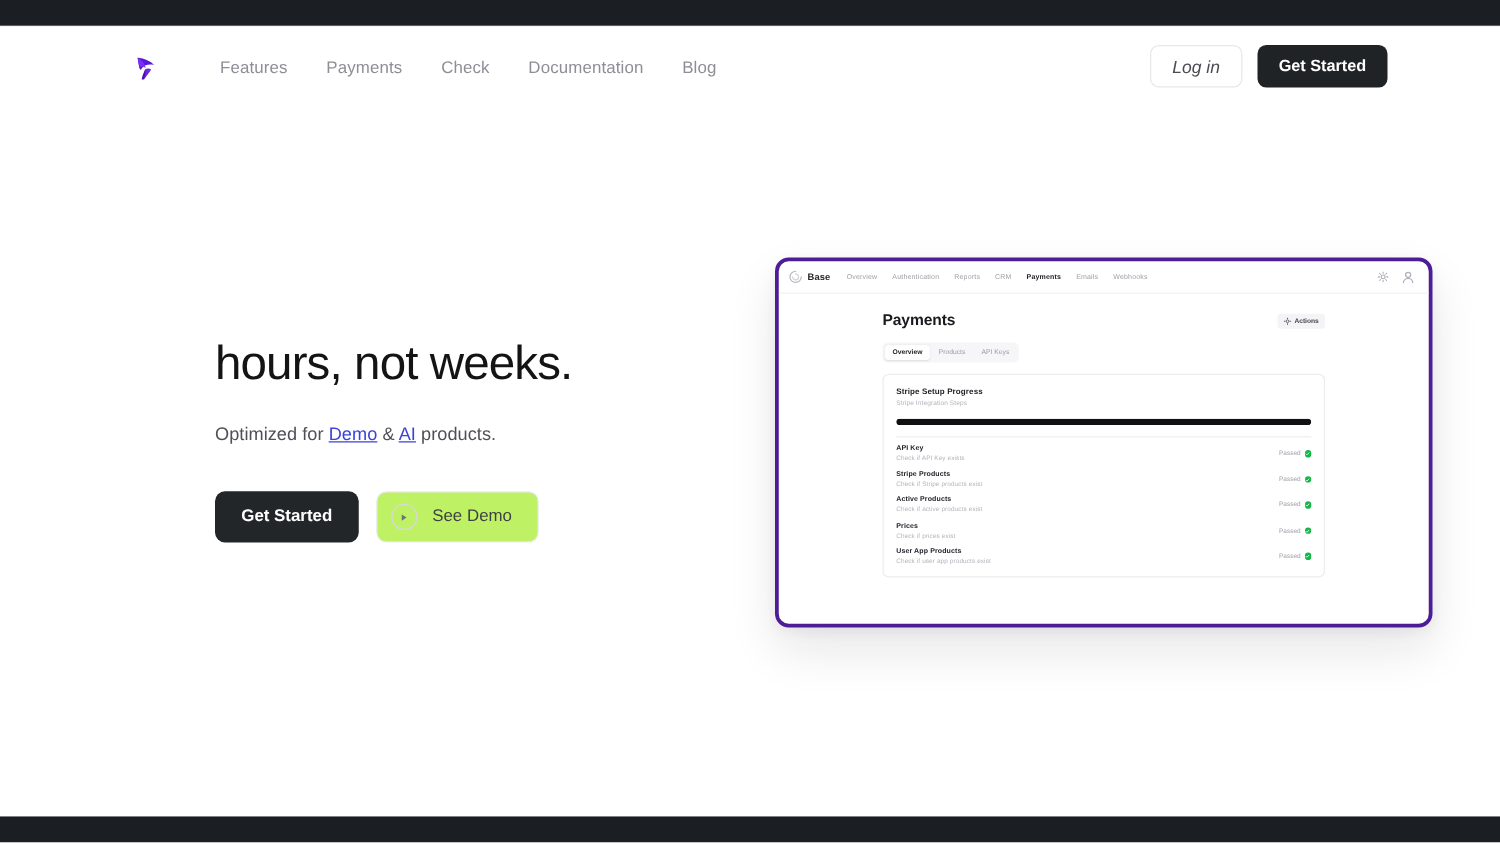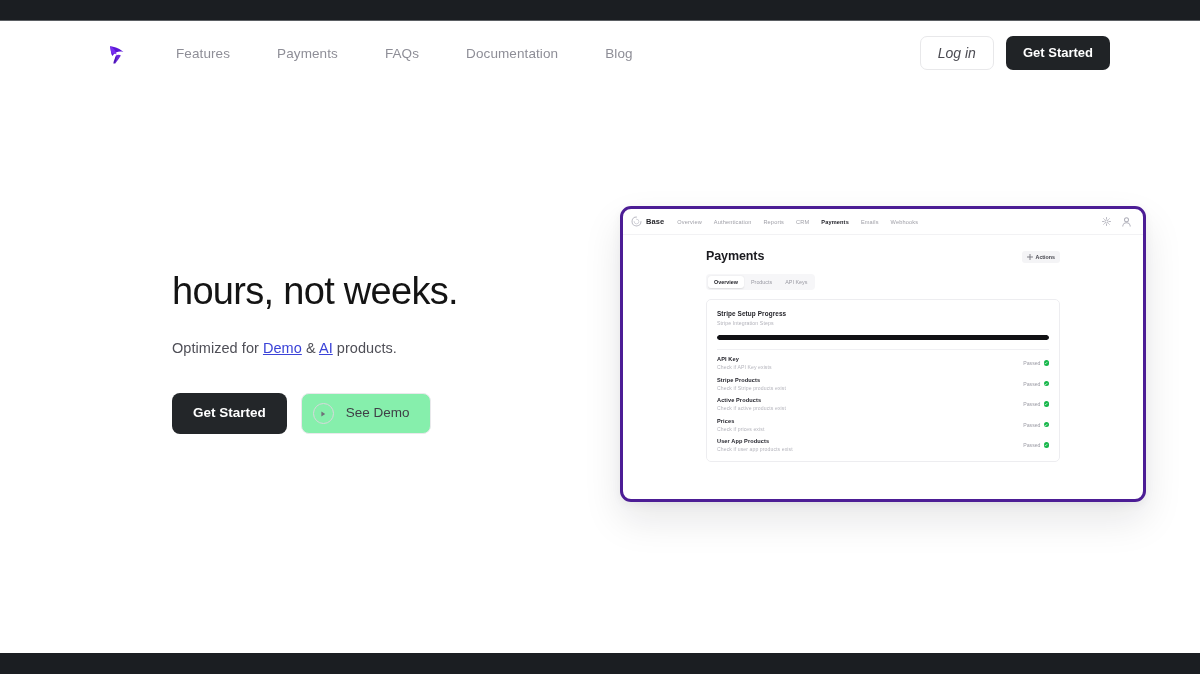--- a/index.html
+++ b/index.html
@@ -65,21 +65,21 @@
     display: block;
   }
 
   .nav-links {
     position: absolute;
     left: 176px;
     top: 0;
     height: 64px;
     display: flex;
     align-items: center;
-    gap: 16px;
+    gap: 0;
     justify-content: space-between;
   }
   .nav-link {
     color: #8e8e97;
     font-size: 13.5px;
     text-decoration: none;
     letter-spacing: 0.1px;
     white-space: nowrap;
   }
   .nav-link:nth-child(1) { margin-right: 31px; }
@@ -157,21 +157,21 @@
     font-size: 13.5px;
     font-weight: bold;
     font-family: "Liberation Sans", sans-serif;
     border-radius: 8px;
     padding: 12px 21px;
     cursor: pointer;
     line-height: 1.2;
   }
   .btn-seedemo {
     border: 1px solid #e9e9ec;
-    background: #86efac;
+    background: #bef264;
     color: #3f3f46;
     font-size: 13.5px;
     font-family: "Liberation Sans", sans-serif;
     border-radius: 8px;
     padding: 9px 20px 9px 11px;
     cursor: pointer;
     display: flex;
     align-items: center;
     gap: 12px;
     line-height: 1.2;
@@ -391,21 +391,21 @@
     <svg class="brand-logo" viewBox="0 0 26 26">
       <path d="M6 4.2 C11.5 4.6 16.6 7.0 19.4 10.0 C16.8 9.4 14.4 9.5 12.6 10.2 C11.0 10.9 9.6 12.2 8.6 14.0 L7.4 12.3 Z" fill="#5b17d6"></path>
       <path d="M6.2 4.0 C9.8 6.1 12.0 9.2 12.6 12.4 C11.0 11.4 9.4 11.1 8.0 11.7 L6.9 9.0 Z" fill="#7b2ff2" opacity="0.95"></path>
       <path d="M11.9 13.6 C13.6 12.6 15.4 12.6 16.9 13.6 C15.5 15.9 13.6 18.4 11.3 21.4 C11.0 18.7 11.2 16.0 11.9 13.6 Z" fill="#6d28d9"></path>
       <path d="M9.3 21.6 C9.9 18.3 10.9 15.7 12.3 13.8 C12.6 16.4 12.2 19.0 11.2 21.6 Z" fill="#4c12b8"></path>
     </svg>
 
     <div class="nav-links">
       <a class="nav-link" href="#">Features</a>
       <a class="nav-link" href="#">Payments</a>
-      <a class="nav-link" href="#">FAQs</a>
+      <a class="nav-link" href="#">Check</a>
       <a class="nav-link" href="#">Documentation</a>
       <a class="nav-link" href="#">Blog</a>
     </div>
 
     <div class="nav-actions">
       <button class="btn-login">Log in</button>
       <button class="btn-getstarted-nav">Get Started</button>
     </div>
   </div>
 

